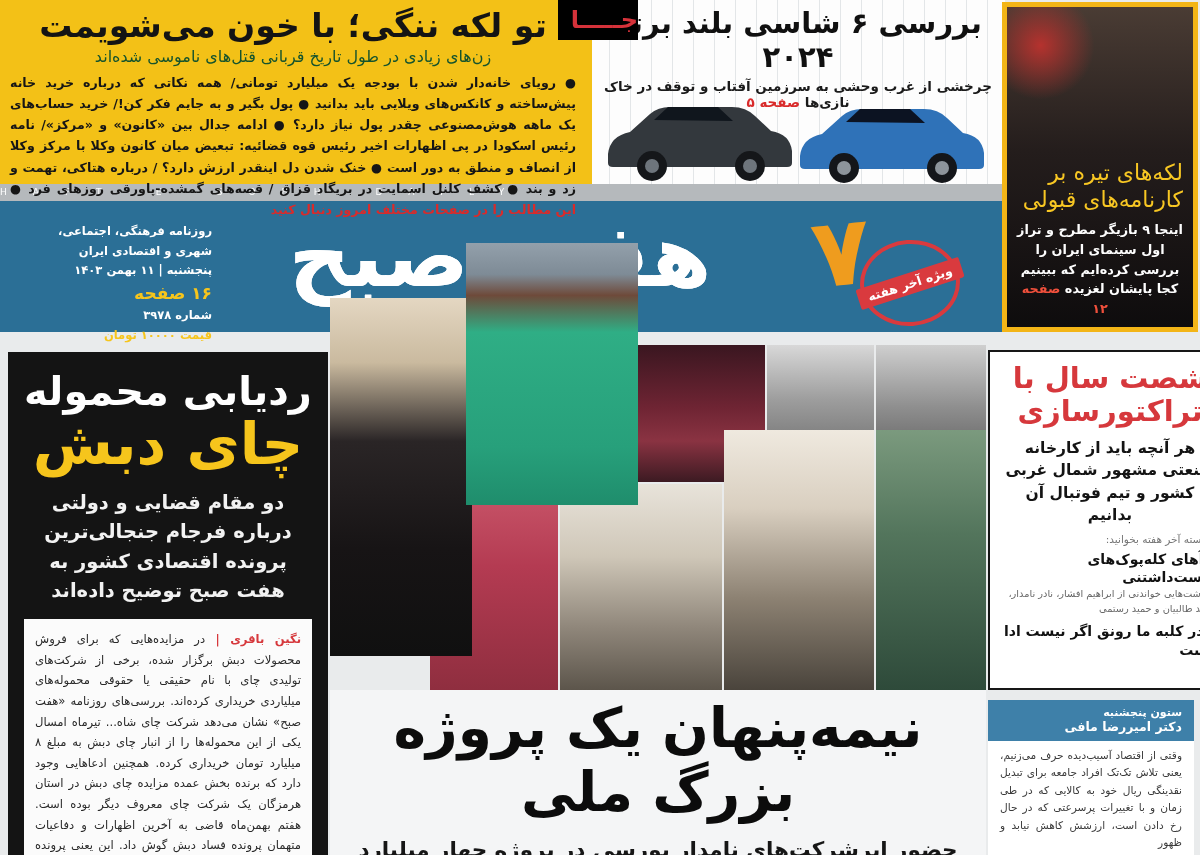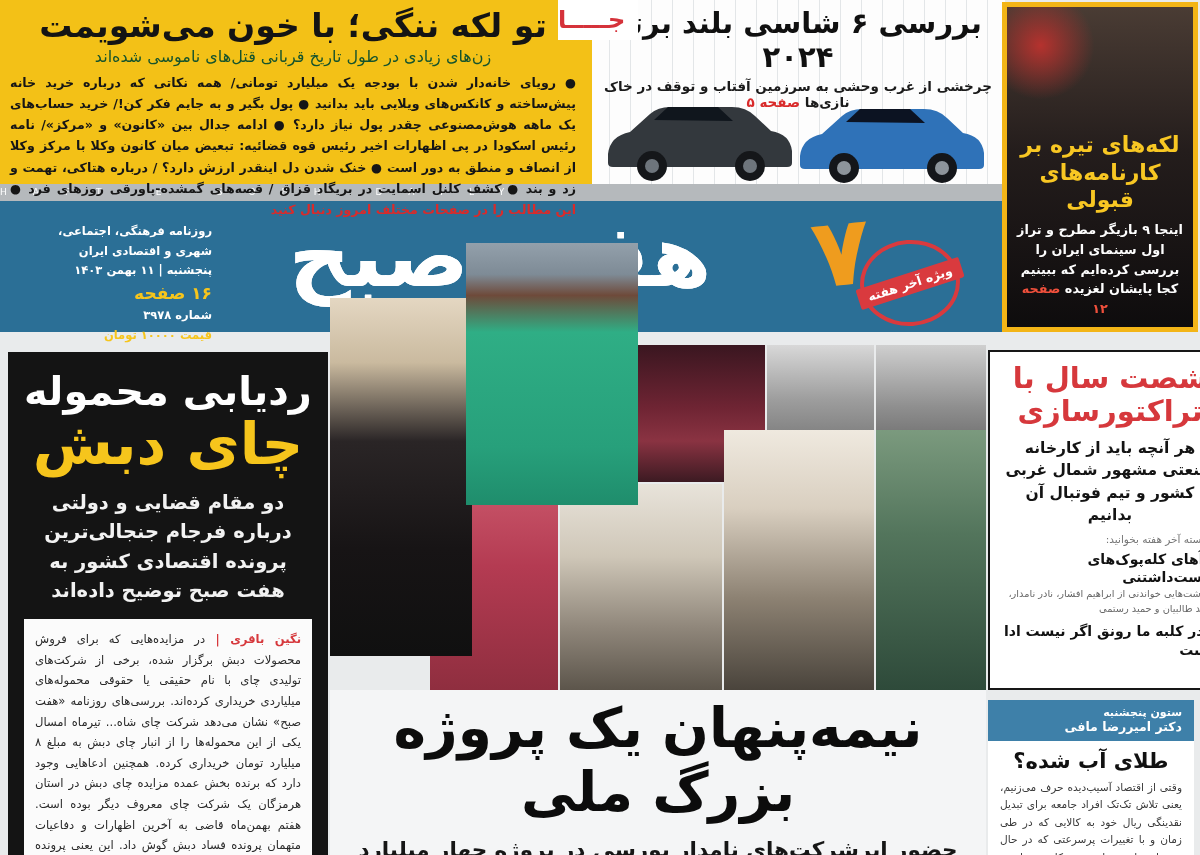--- a/index.html
+++ b/index.html
@@ -18,39 +18,39 @@
   }
   .yellow-box {
     left:0; top:0; width:592px; height:184px; background:#f3c117;
     padding:6px 16px 4px 10px; z-index:3;
   }
   .yb-head { font-size:33px; font-weight:900; color:#141414; text-align:center; letter-spacing:-1px; }
   .yb-sub  { font-size:16px; font-weight:normal; color:#14532d; text-align:center; margin-top:2px; }
   .yb-body { font-size:12.6px; font-weight:bold; color:#161616; text-align:justify; line-height:1.68; margin-top:6px; }
   .yb-body .red { color:#d92b2b;margin-top:35px; }
   .pink-tab {
-    left:558px; top:0; width:80px; height:40px; background:#ffffff; z-index:4;
-    color:#d5323a; font-weight:900; font-size:24px; overflow:hidden; text-align:left; line-height:40px;
+    left:558px; top:0; width:80px; height:40px; background:#000000; z-index:4;
+    color:#d5323a; font-weight:900; font-size:24px; overflow:hidden; text-align:right; line-height:40px;
   }
   .suv-story { left:596px; top:6px; width:404px; text-align:center; z-index:2; }
   .suv-head { font-size:29px; font-weight:900; color:#101010; letter-spacing:-1px; }
   .suv-sub  { font-size:13.5px; font-weight:bold; color:#1b1b1b; margin-top:4px; }
   .pg-red { color:#d92b2b; }
   .cars { left:594px; top:78px; width:404px; height:108px; z-index:2; }
 
   
   .portrait-panel {
     left:1002px; top:2px; width:196px; height:330px; z-index:5;
     border:5px solid #f3b517; background:
       radial-gradient(90px 90px at 18% 12%, #b5322e 0%, rgba(181,50,46,0) 60%),
       linear-gradient(180deg,#4a3c34 0%, #241d1c 45%, #0e0c0d 100%);
     padding:10px 10px 8px;
     display:flex; flex-direction:column; justify-content:flex-end;
   }
-  .pp-head { color:#f8c723; font-size:22px; font-weight:700; text-align:center; line-height:1.25; }
+  .pp-head { color:#f8c723; font-size:22px; font-weight:400; text-align:right; line-height:1.25; }
   .pp-body { color:#fdfdfd; font-size:12.8px; font-weight:bold; text-align:center; line-height:1.55; margin-top:6px; }
   .pp-ref  { color:#f0503c; }
 
   
   .latin-strip {
     left:0; top:184px; width:1002px; height:17px; background:#b5b9bc; z-index:1;
     color:#fff; font-size:9px; font-weight:normal; letter-spacing:26px;
     line-height:17px; padding-right:24px; direction:ltr; text-align:left; overflow:hidden;
   }
   .banner { left:0; top:201px; width:1002px; height:131px; background:#2b6f96; z-index:1; }
@@ -237,17 +237,16 @@
   <div class="abs bottom-block">
     <div class="bt-head">نیمه‌پنهان یک پروژه بزرگ ملی</div>
     <div class="bt-sub">حضور ابرشرکت‌های نامدار بورسی در پروژه چهار میلیارد دلاری انتقال آب به مرکز و شمال شرق ایران چه مزایا و چه عوارضی همراه دارد؟</div>
   </div>
 
   <div class="abs br-col">
     <div class="br-head-band">
       <div class="br-kicker">ستون پنجشنبه</div>
       <div class="br-author">دکتر امیررضا مافی</div>
     </div>
-    <div class="br-title">طلای آب شده؟</div>
     <div class="br-body">وقتی از اقتصاد آسیب‌دیده حرف می‌زنیم، یعنی تلاش تک‌تک افراد جامعه برای تبدیل نقدینگی ریال خود به کالایی که در طی زمان و با تغییرات پرسرعتی که در حال رخ دادن است، ارزشش کاهش نیابد و ظهور</div>
   </div>
 
 </div>
 
 </body></html>

